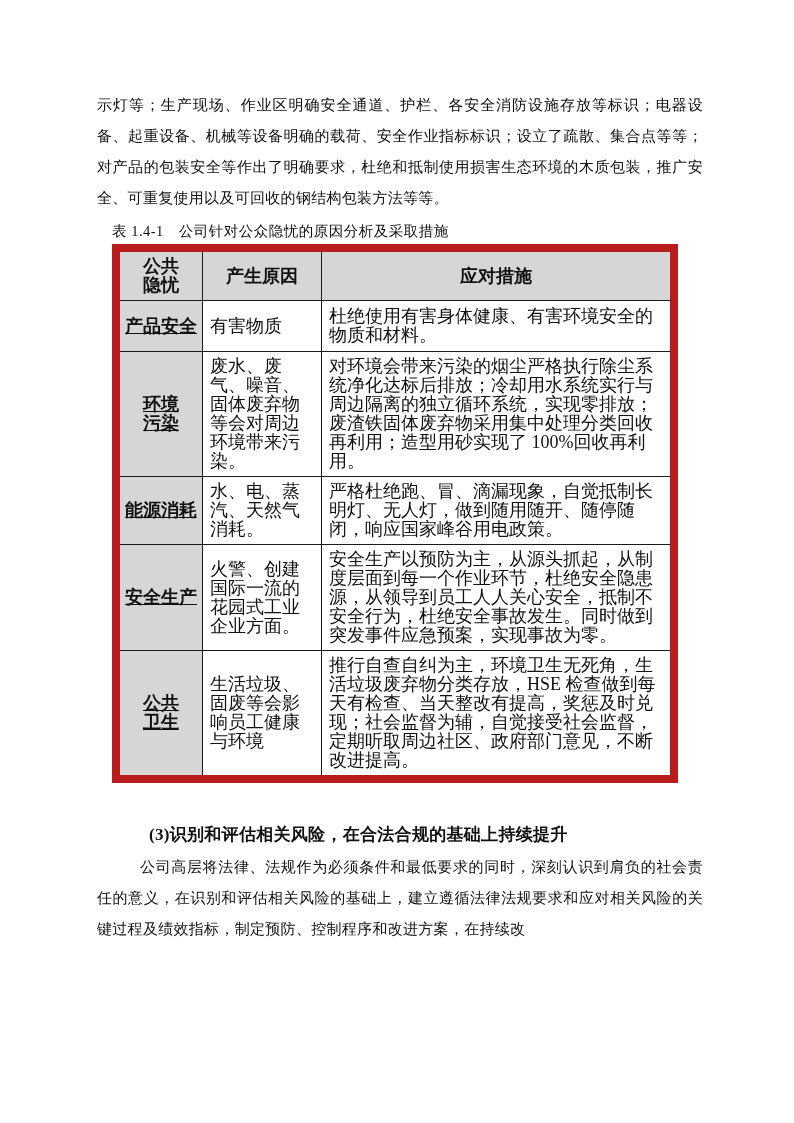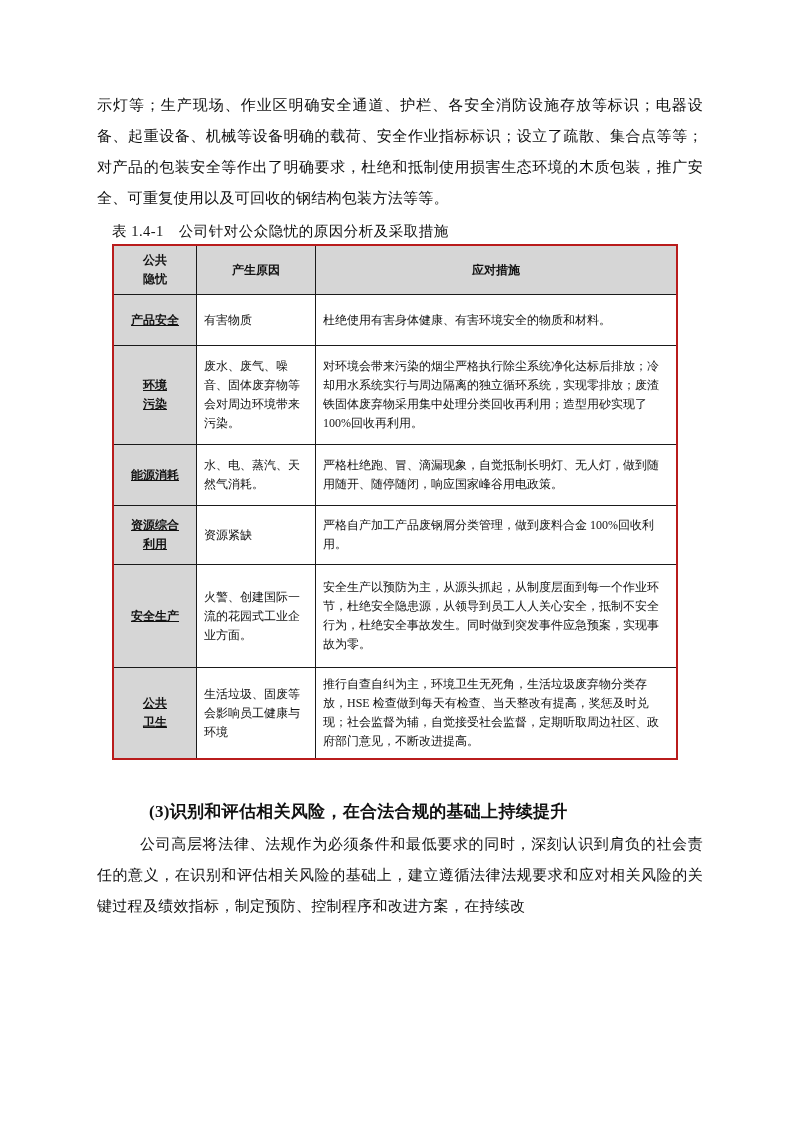--- a/index.html
+++ b/index.html
@@ -33,22 +33,22 @@
     margin: 7px 0 3px 15px;
     font-size: 14.5px;
     line-height: 20px;
     text-align: left;
     letter-spacing: 0.5px;
   }
   table.concerns {
     width: 566px;
     margin-left: 15px;
     border-collapse: collapse;
-    border: 2px solid #b91c1c;
-    font-size: 12px;
+    border: 8px solid #b91c1c;
+    font-size: 18px;
     line-height: 19px;
   }
   table.concerns th,
   table.concerns td {
     border: 1px solid #1a1a1a;
     vertical-align: middle;
     padding: 5px 7px;
   }
   table.concerns th {
     background: #d6d6d6;
@@ -114,26 +114,20 @@
         <td class="col-concern">环境
 污染</td>
         <td class="col-cause">废水、废气、噪音、固体废弃物等会对周边环境带来污染。</td>
         <td class="col-measure">对环境会带来污染的烟尘严格执行除尘系统净化达标后排放；冷却用水系统实行与周边隔离的独立循环系统，实现零排放；废渣铁固体废弃物采用集中处理分类回收再利用；造型用砂实现了 100%回收再利用。</td>
       </tr>
       <tr class="row-h3">
         <td class="col-concern">能源消耗</td>
         <td class="col-cause">水、电、蒸汽、天然气消耗。</td>
         <td class="col-measure">严格杜绝跑、冒、滴漏现象，自觉抵制长明灯、无人灯，做到随用随开、随停随闭，响应国家峰谷用电政策。</td>
       </tr>
-      <tr class="row-h4">
-        <td class="col-concern">资源综合
-利用</td>
-        <td class="col-cause">资源紧缺</td>
-        <td class="col-measure">严格自产加工产品废钢屑分类管理，做到废料合金 100%回收利用。</td>
-      </tr>
       <tr class="row-h5">
         <td class="col-concern">安全生产</td>
         <td class="col-cause">火警、创建国际一流的花园式工业企业方面。</td>
         <td class="col-measure">安全生产以预防为主，从源头抓起，从制度层面到每一个作业环节，杜绝安全隐患源，从领导到员工人人关心安全，抵制不安全行为，杜绝安全事故发生。同时做到突发事件应急预案，实现事故为零。</td>
       </tr>
       <tr class="row-h6">
         <td class="col-concern">公共
 卫生</td>
         <td class="col-cause">生活垃圾、固废等会影响员工健康与环境</td>
         <td class="col-measure">推行自查自纠为主，环境卫生无死角，生活垃圾废弃物分类存放，HSE 检查做到每天有检查、当天整改有提高，奖惩及时兑现；社会监督为辅，自觉接受社会监督，定期听取周边社区、政府部门意见，不断改进提高。</td>

